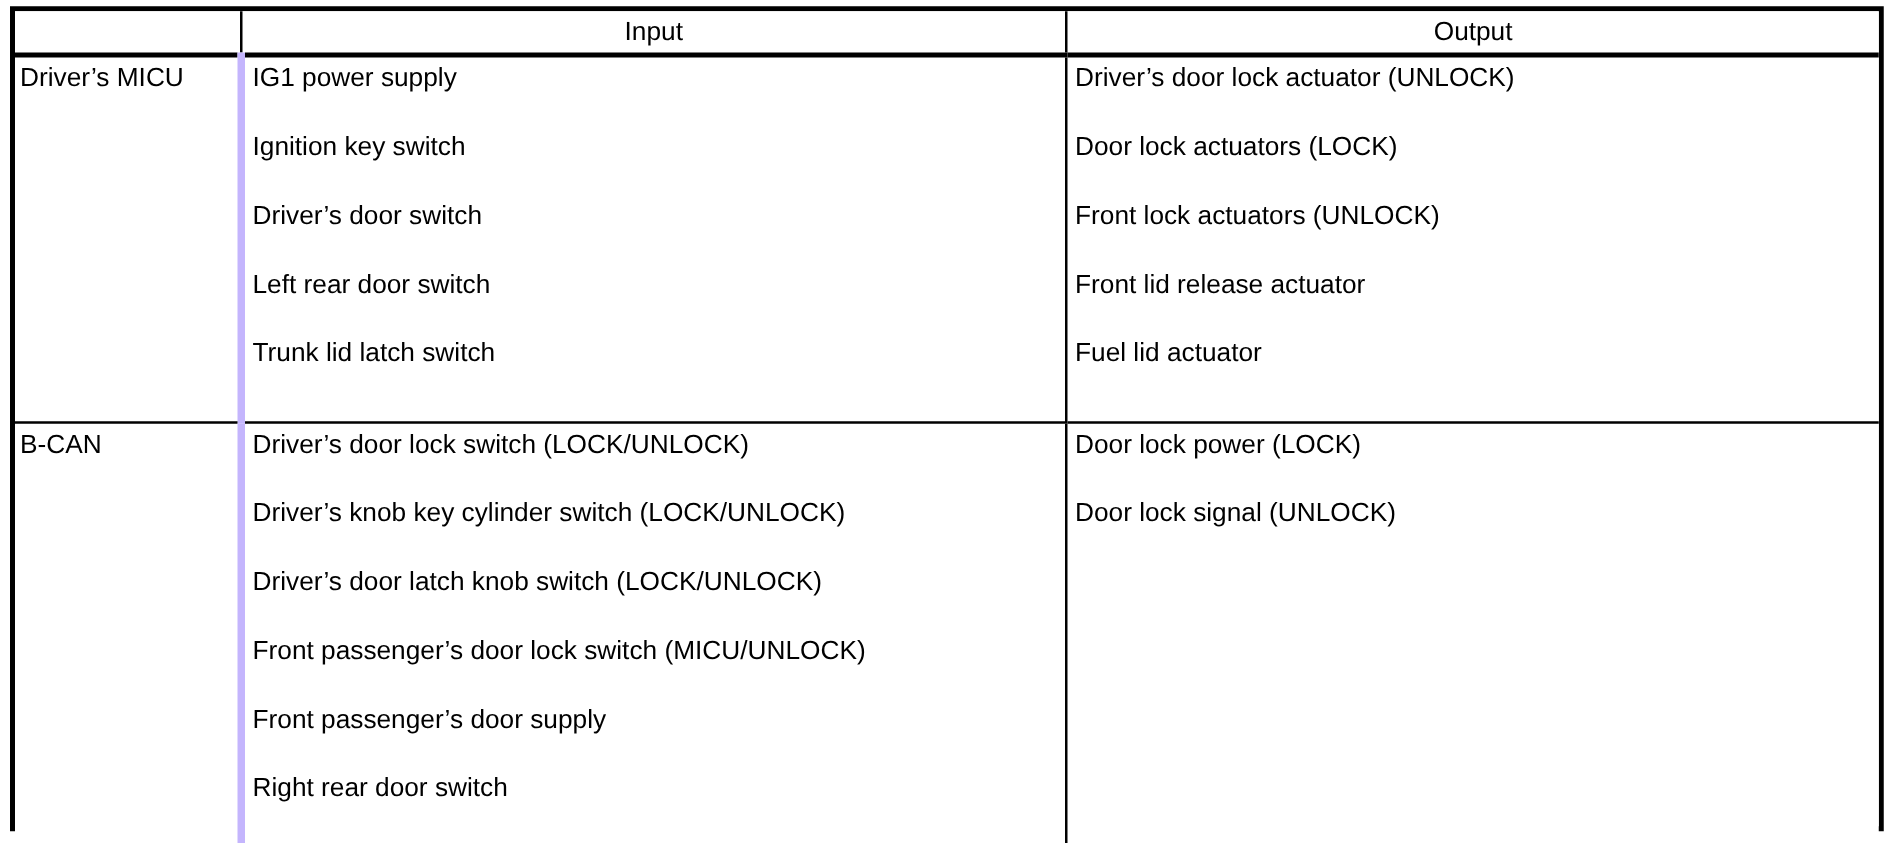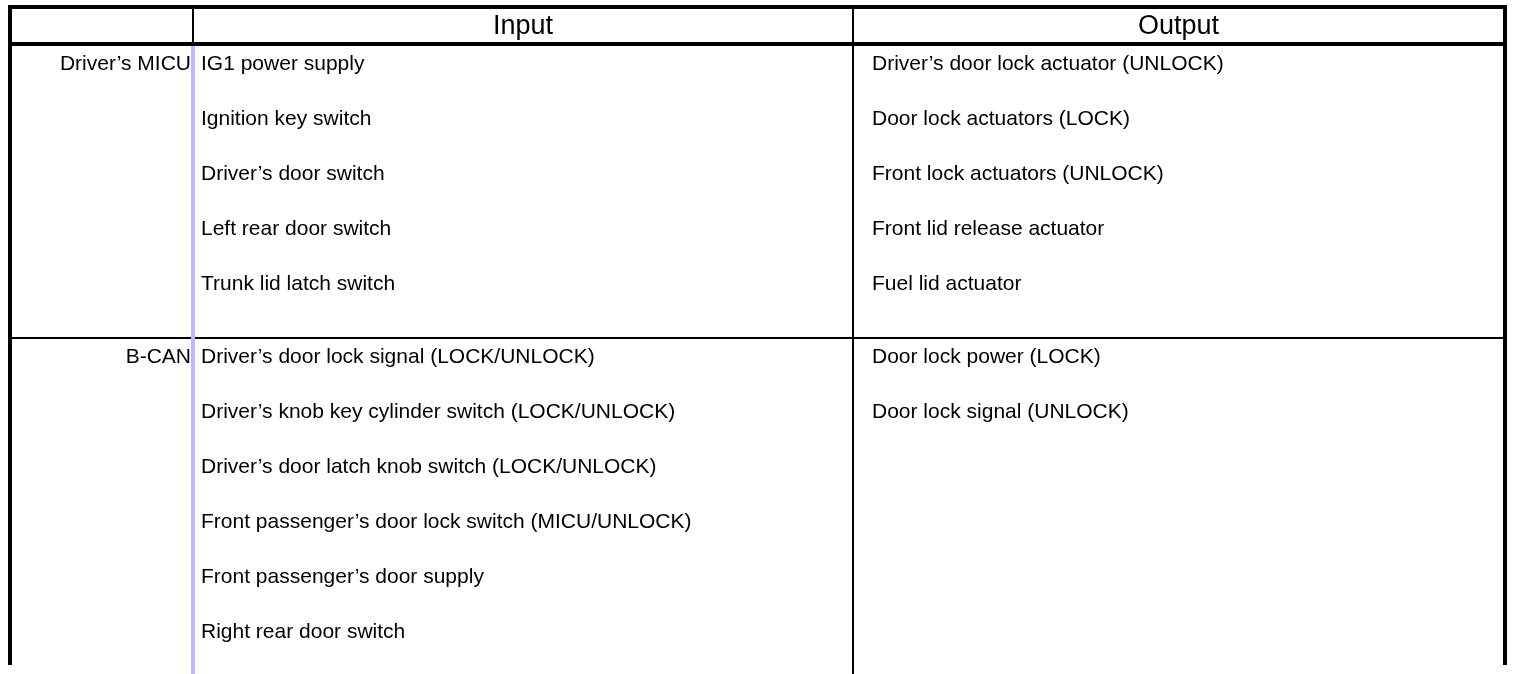--- a/index.html
+++ b/index.html
@@ -45,47 +45,46 @@
   col.col-module { width: 181px; }
   col.col-input  { width: 660px; }
   col.col-output { width: 650px; }
 
   
   .header-row th {
     height: 33px;
     border-bottom: 4px solid #000000;
     text-align: center;
     vertical-align: middle;
-    font-size: 27px;
+    font-size: 21px;
     line-height: 1;
   }
   .header-row th.module-head {
     border-right: 2px solid #000000;
   }
   .header-row th.input-head {
     border-right: 2px solid #000000;
   }
 
   
   .body-row > td {
     vertical-align: top;
   }
   .body-row .cell-module {
-    border-right: 4px solid #c4b5fd;
+    border-right: 6px solid #c4b5fd;
     padding: 6px 0 0 4px;
     font-size: 21px;
-    text-align: right;
   }
   .body-row .cell-input {
     border-right: 2px solid #000000;
     padding: 6px 0 10px 6px;
     font-size: 21px;
   }
   .body-row .cell-output {
-    padding: 6px 0 0 18px;
+    padding: 6px 0 0 6px;
     font-size: 21px;
   }
 
   .row-divider > td {
     border-top: 2px solid #000000;
   }
 
   .item-list {
     list-style: none;
     margin: 0;
@@ -147,21 +146,21 @@
           </ul>
         </td>
       </tr>
 
       <tr class="body-row row-divider">
         <td class="cell-module">
           <div class="module-label">B-CAN</div>
         </td>
         <td class="cell-input">
           <ul class="item-list">
-            <li>Driver’s door lock signal (LOCK/UNLOCK)</li>
+            <li>Driver’s door lock switch (LOCK/UNLOCK)</li>
             <li>Driver’s knob key cylinder switch (LOCK/UNLOCK)</li>
             <li>Driver’s door latch knob switch (LOCK/UNLOCK)</li>
             <li>Front passenger’s door lock switch (MICU/UNLOCK)</li>
             <li>Front passenger’s door supply</li>
             <li>Right rear door switch</li>
             <li>Keyless access signal</li>
           </ul>
         </td>
         <td class="cell-output">
           <ul class="item-list">

